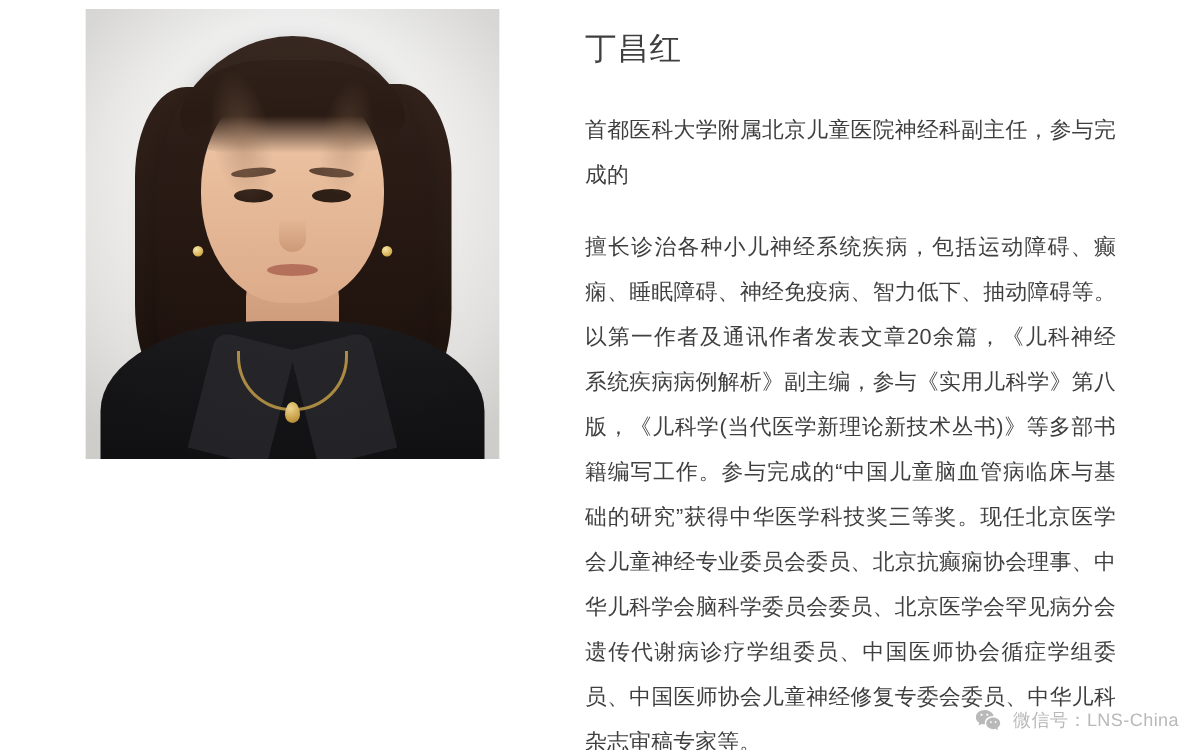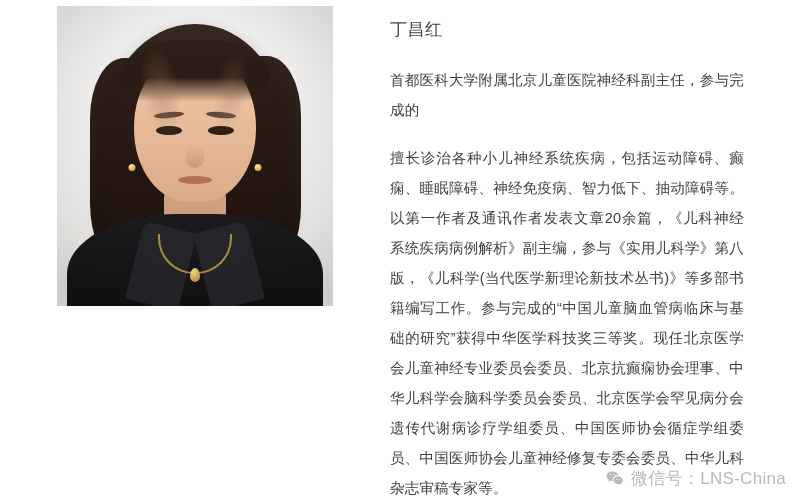--- a/index.html
+++ b/index.html
@@ -236,21 +236,21 @@
   .earring-l { left: 50%; transform: translateX(-50%) translateX(-63px); }
   .earring-r { left: 50%; transform: translateX(-50%) translateX(63px); }
 
   
   .text-col {
     flex: 1 1 auto;
     padding: 10px 56px 0 0;
     box-sizing: border-box;
   }
   .doctor-name {
-    font-size: 17px;
+    font-size: 21px;
     color: #3f3f3f;
     line-height: 1.6;
     margin: 6px 0 22px 0;
     letter-spacing: 0.5px;
   }
   .bio-para {
     font-size: 14.5px;
     color: #3f3f3f;
     line-height: 30px;
     margin: 0 0 18px 0;
@@ -262,21 +262,21 @@
   }
   
   .watermark {
     position: absolute;
     right: 14px;
     bottom: 10px;
     display: flex;
     align-items: center;
     gap: 7px;
     color: #b9b9b9;
-    font-size: 17px;
+    font-size: 12px;
     letter-spacing: 0.3px;
   }
   .wechat-icon {
     width: 19px;
     height: 19px;
     display: block;
   }
 </style>
 </head>
 <body>

